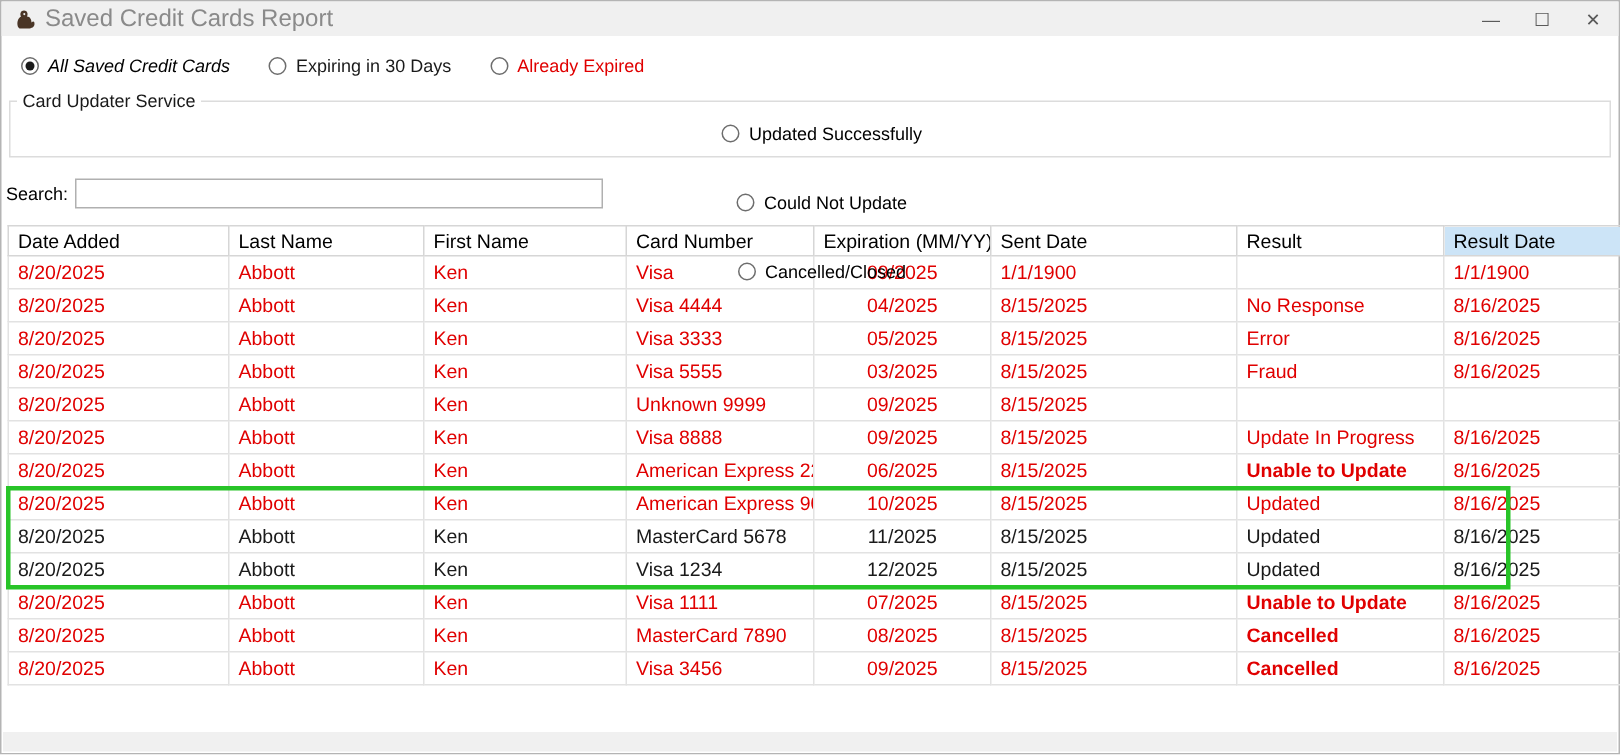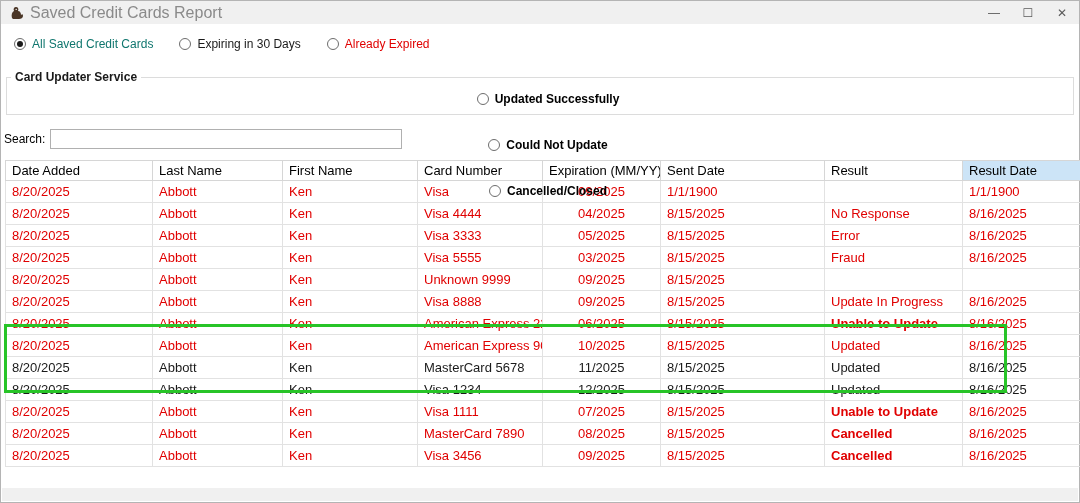--- a/index.html
+++ b/index.html
@@ -32,22 +32,22 @@
   .rb {
     width:12px; height:12px; border:1px solid #6d6d6d; border-radius:50%;
     background:#fff; display:inline-block; margin-right:6px; position:relative; flex:0 0 auto;
   }
   .rb.checked::after {
     content:''; position:absolute; left:2px; top:2px; right:2px; bottom:2px;
     border-radius:50%; background:#1a1a1a;
   }
   
   .groupbox {
-    margin:19px 5px 0 5px; padding:0; border:1px solid #dcdcdc;
-    height:45px; position:relative;font-weight:bold;
+    margin:9px 5px 0 5px; padding:0; border:1px solid #dcdcdc;
+    height:45px; position:relative;
   }
   .groupbox legend { margin-left:4px; padding:0 4px; color:#1a1a1a; }
   .groupbox-options { display:flex; gap:32px; margin:8px 0 0 16px; align-items:center;flex-direction:column; }
   
   .search-row { margin:14px 0 0 3px; display:flex; align-items:center; }
   .search-row label { margin-right:5px; }
   .search-input {
     width:352px; height:20px; border:1px solid #b0b0b0; outline:none;
     font-family:"Liberation Sans", sans-serif; font-size:12px; padding:0 4px;
   }
@@ -105,21 +105,21 @@
     <div class="win-controls">
       <span class="win-btn">—</span>
       <span class="win-btn">☐</span>
       <span class="win-btn">✕</span>
     </div>
   </div>
 
   <div class="filters">
     <label class="radio-option">
       <span class="rb checked"></span>
-      <span style="color: #0f766e;">All Saved Credit Cards</span>
+      <span style="color: #000000; font-style: italic;">All Saved Credit Cards</span>
     </label>
     <label class="radio-option">
       <span class="rb"></span>
       <span style="color: rgb(26, 26, 26);">Expiring in 30 Days</span>
     </label>
     <label class="radio-option">
       <span class="rb"></span>
       <span style="color: rgb(224, 0, 0);">Already Expired</span>
     </label>
   </div>

